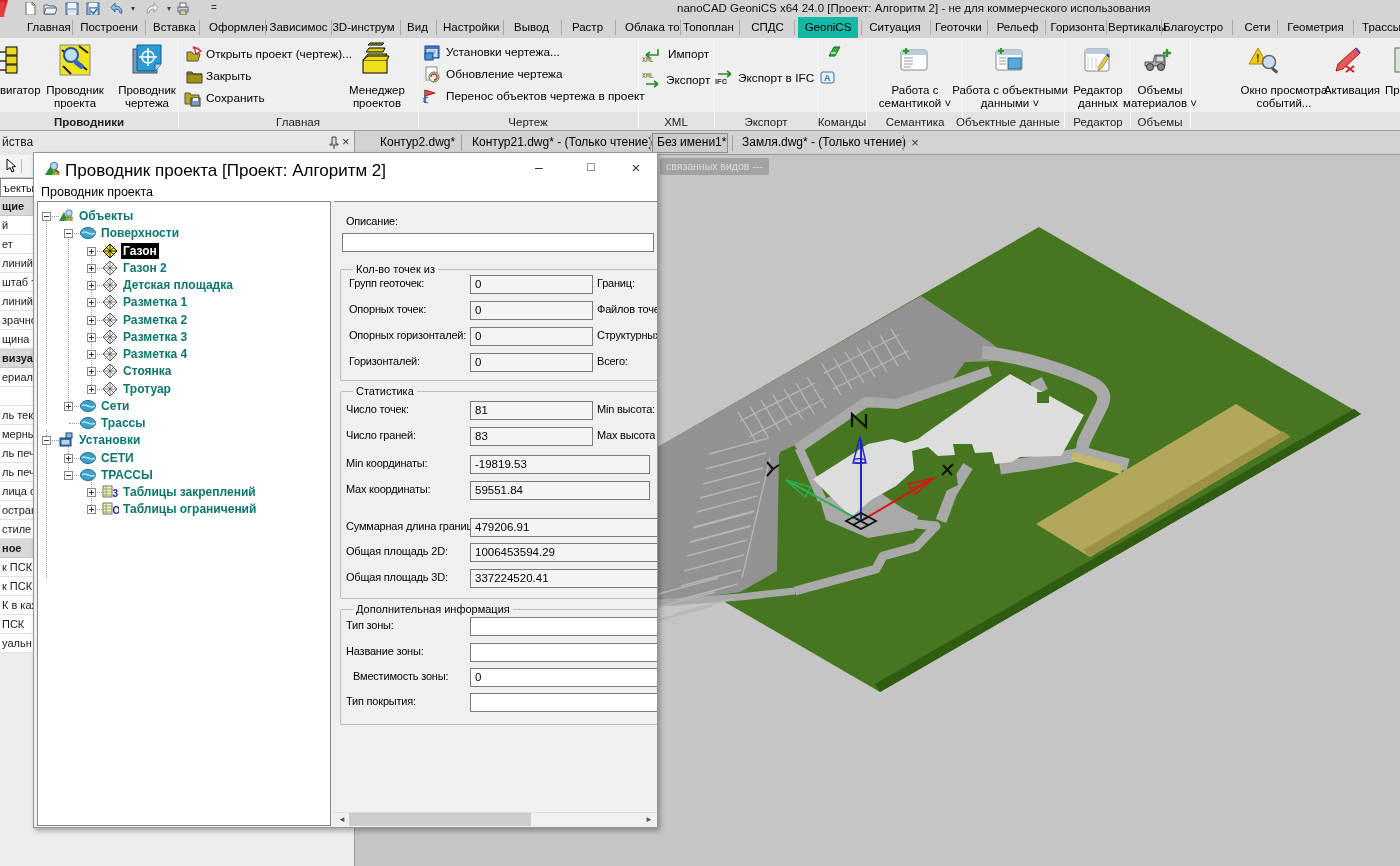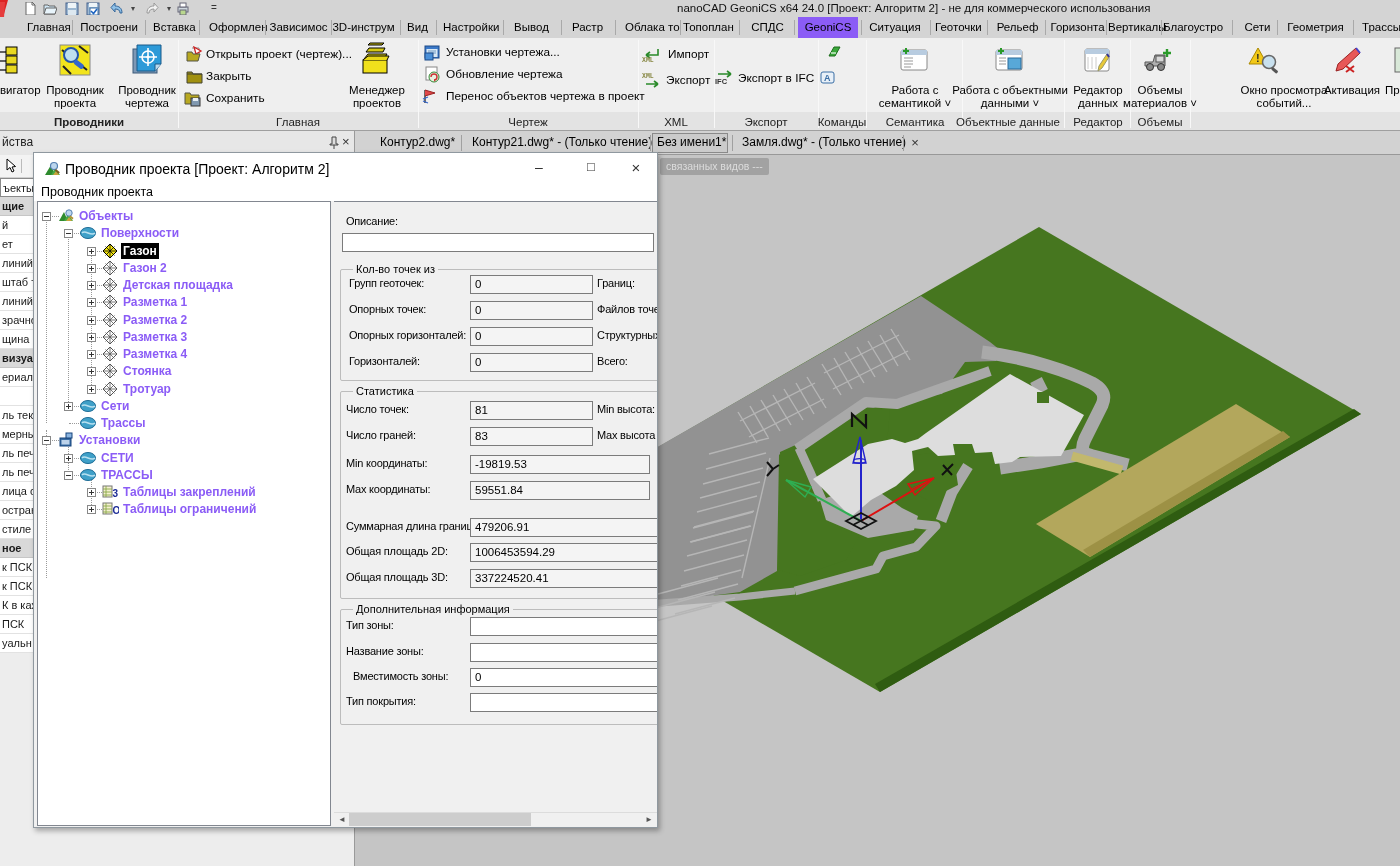--- a/index.html
+++ b/index.html
@@ -3,45 +3,45 @@
 <style>
 *{margin:0;padding:0;box-sizing:border-box;}
 html,body{width:1400px;height:866px;overflow:hidden;background:#c5c5c5;font-family:"Liberation Sans",sans-serif;}
 #app{position:absolute;left:0;top:0;width:1400px;height:866px;}
 .abs{position:absolute;}
 #titlebar{position:absolute;left:0;top:0;width:1400px;height:17px;background:#d4d4d4;}
 #titletext{position:absolute;left:677px;top:2px;width:430px;text-align:center;font-size:11.5px;color:#111;white-space:nowrap;}
 #menubar{position:absolute;left:0;top:17px;width:1400px;height:21px;background:#d4d4d4;}
 .mtab{position:absolute;top:0;height:21px;line-height:21px;font-size:11.5px;color:#000;text-align:center;white-space:nowrap;}
 .msep{position:absolute;top:3px;height:15px;width:1px;background:#a9a9a9;}
-.mtab.sel{background:#8b5cf6;}
+.mtab.sel{background:#14b8a6;}
 #ribbon{position:absolute;left:0;top:38px;width:1400px;height:93px;background:#efefef;border-bottom:1px solid #9f9f9f;}
 #riblabelstrip{position:absolute;left:0;top:74px;width:1400px;height:18px;background:#e3e3e3;}
 .rsep{position:absolute;top:2px;height:88px;width:1px;background:#c3c3c3;border-right:1px solid #f8f8f8;}
 .rlabel{position:absolute;top:76px;height:16px;line-height:16px;font-size:11.5px;color:#222;text-align:center;white-space:nowrap;}
 .rbig{position:absolute;font-size:11.5px;color:#000;text-align:center;line-height:13px;white-space:nowrap;}
 .rsmall{position:absolute;font-size:11.8px;color:#000;white-space:nowrap;height:16px;line-height:16px;}
 #row2{position:absolute;left:0;top:131px;width:1400px;height:24px;background:#d2d2d2;border-bottom:1px solid #989898;}
 #panelhead{position:absolute;left:0;top:0;width:355px;height:24px;background:#e7e7e7;border-right:1px solid #9a9a9a;}
 .dtab{position:absolute;top:0;height:24px;line-height:23px;font-size:12px;color:#000;white-space:nowrap;}
 .dsep{position:absolute;top:4px;height:16px;width:1px;background:#a0a0a0;}
 #props{position:absolute;left:0;top:155px;width:355px;height:711px;background:#eeeeee;border-right:1px solid #9a9a9a;overflow:hidden;}
 .prow{position:absolute;left:0;width:200px;height:19px;line-height:19px;font-size:11px;color:#1a1a1a;background:#fff;border-bottom:1px solid #e2e2e2;padding-left:2px;white-space:nowrap;}
 .prow.hdr{background:#d9d9d9;font-weight:bold;border-bottom:1px solid #c6c6c6;}
 #canvas{position:absolute;left:356px;top:155px;width:1044px;height:711px;background:#c5c5c5;overflow:hidden;}
 #chip{position:absolute;left:304px;top:3px;height:17px;padding:0 6px;background:#a2a2a2;color:#dcdcdc;font-size:10.5px;line-height:17px;border-radius:2px;}
 #dlg{position:absolute;left:33px;top:152px;width:625px;height:676px;background:#f0f0f0;border:1px solid #8f989f;box-shadow:2px 3px 5px rgba(0,0,0,0.3);}
 #dlgtitle{position:absolute;left:0;top:0;width:623px;height:32px;background:#fff;}
-#dlgtitle .txt{position:absolute;left:31px;top:8px;font-size:14px;color:#000;white-space:nowrap;}
+#dlgtitle .txt{position:absolute;left:31px;top:8px;font-size:17px;color:#000;white-space:nowrap;}
 #dlgmenu{position:absolute;left:0;top:32px;width:623px;height:16px;background:#fff;}
 #dlgmenu .txt{position:absolute;left:7px;top:0px;font-size:12.5px;color:#000;}
 #tree{position:absolute;left:3px;top:48px;width:294px;height:625px;background:#fff;border:1px solid #828790;overflow:hidden;}
 #form{position:absolute;left:300px;top:48px;width:323px;height:625px;background:#f0f0f0;border-top:1px solid #828790;overflow:hidden;}
 .trow{position:absolute;height:17px;white-space:nowrap;}
-.tlabel{display:inline-block;font-size:12px;font-weight:bold;color:#8b5cf6;line-height:16px;vertical-align:top;padding:0 2px;}
+.tlabel{display:inline-block;font-size:12px;font-weight:bold;color:#0f766e;line-height:16px;vertical-align:top;padding:0 2px;}
 .tlabel.sel{background:#000000;color:#fff;}
 .ebox{position:absolute;width:9px;height:9px;border:1px solid #888;background:#fff;}
 .ebox i{position:absolute;left:1px;top:3px;width:5px;height:1px;background:#333;}
 .ebox b{position:absolute;left:3px;top:1px;width:1px;height:5px;background:#333;}
 .flabel{position:absolute;font-size:11px;letter-spacing:-0.2px;color:#000;white-space:nowrap;}
 .finput{position:absolute;height:19px;background:#f4f4f4;border:1px solid #7b7b7b;font-size:11.5px;line-height:17px;padding-left:4px;color:#000;white-space:nowrap;overflow:hidden;}
 .finput.en{background:#fff;}
 .fset{position:absolute;border:1px solid #bcbcbc;border-radius:2px;}
 .fleg{position:absolute;font-size:11px;color:#000;background:#f0f0f0;padding:0 3px;white-space:nowrap;}
 </style></head>

